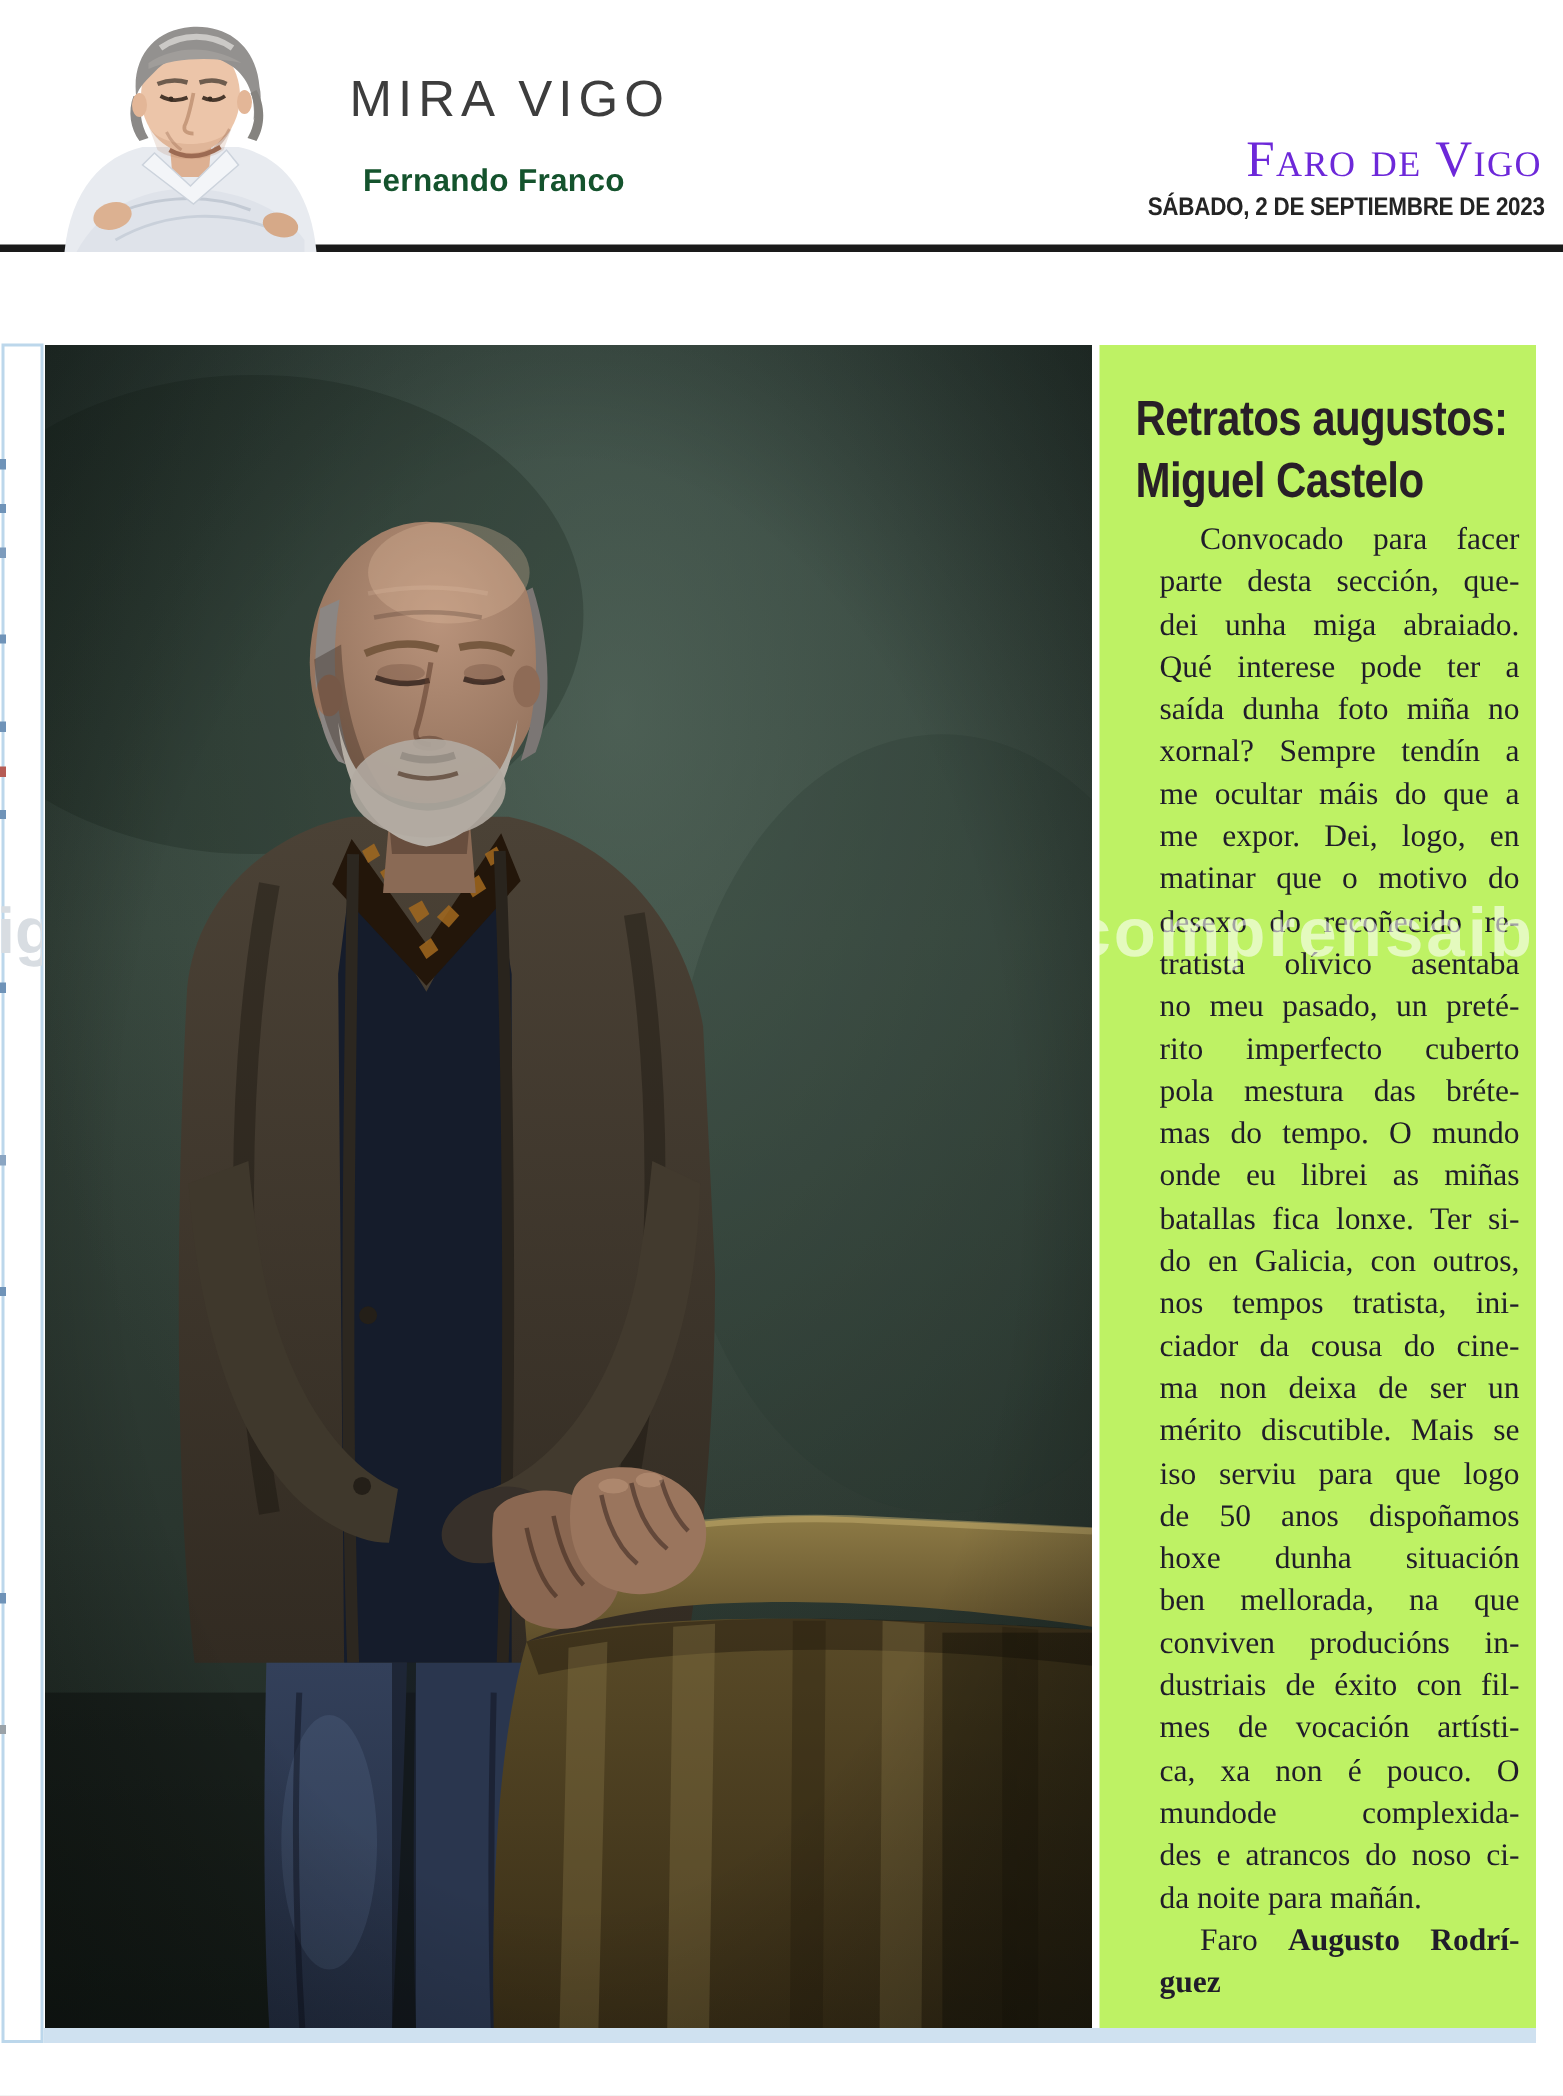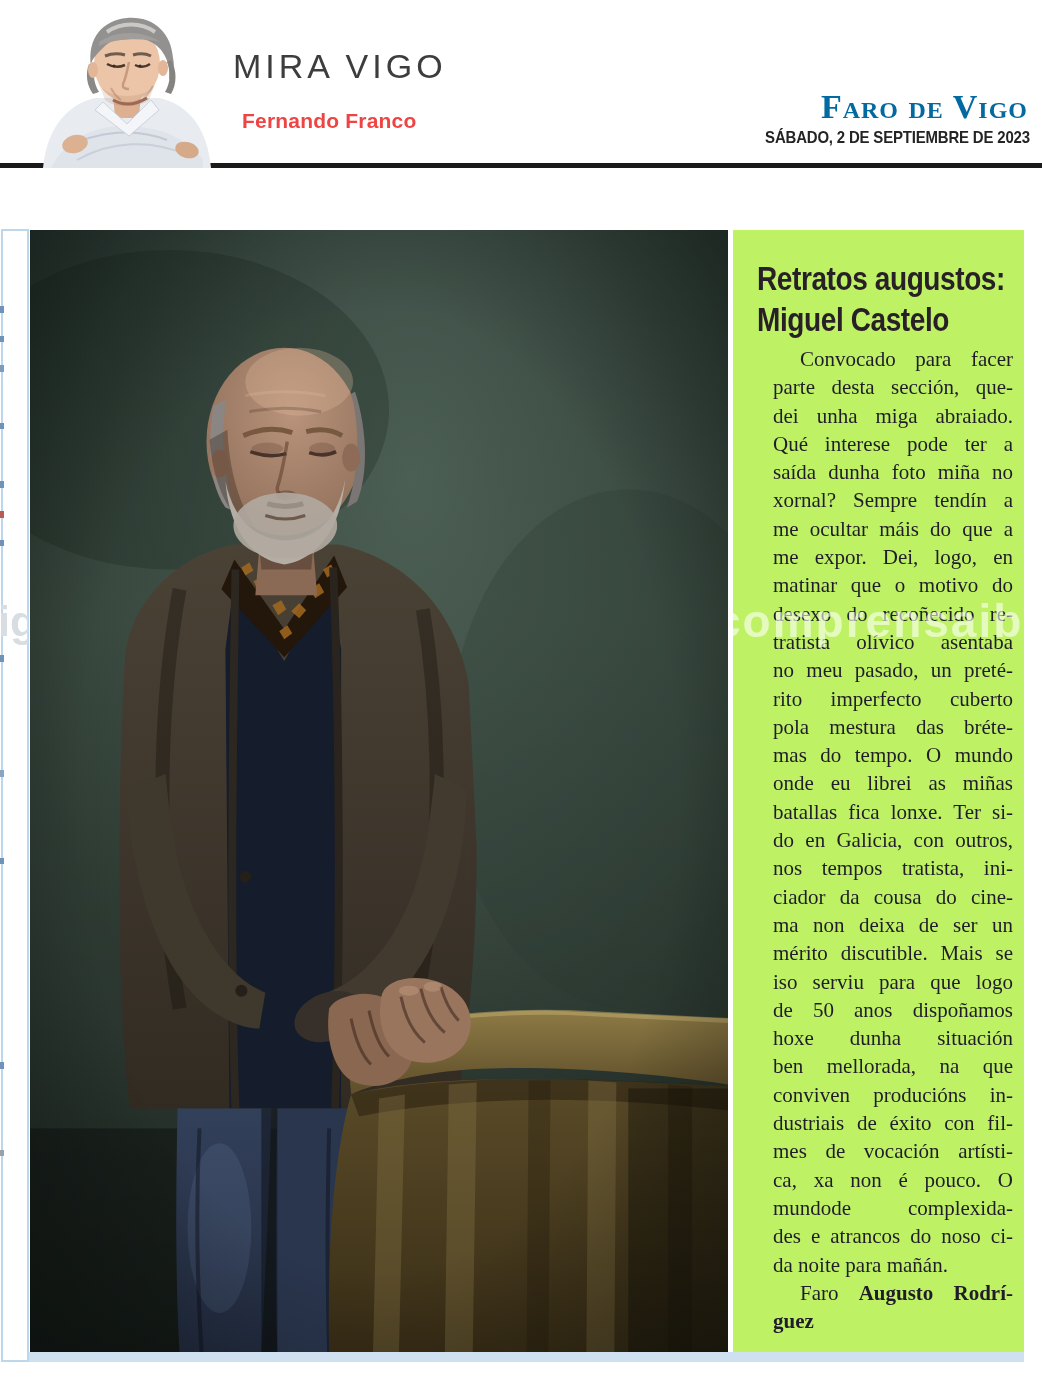--- a/index.html
+++ b/index.html
@@ -4,24 +4,24 @@
 <style>
   html,body{margin:0;padding:0;background:#e9e9e9;}
   .page{position:relative;width:1042px;height:1397px;background:#ffffff;overflow:hidden;
         font-family:"Liberation Sans",sans-serif;}
   .abs{position:absolute;}
 
   
   .portrait{left:37px;top:8px;width:180px;height:160px;z-index:5;}
   .section-title{left:233px;top:47px;font-size:34px;letter-spacing:4px;color:#3d3d3d;
                  font-weight:400;}
-  .author-name{left:242px;top:109px;font-size:21px;font-weight:700;color:#ef4444;
+  .author-name{left:242px;top:109px;font-size:21px;font-weight:700;color:#14532d;
                letter-spacing:.2px;}
   .masthead{right:14px;top:88px;font-family:"Liberation Serif",serif;font-variant:small-caps;
-            font-weight:700;font-size:34px;color:#0369a1;letter-spacing:1px;}
+            font-weight:400;font-size:34px;color:#6d28d9;letter-spacing:1px;}
   .dateline{right:12px;top:128px;font-size:17px;font-weight:700;color:#242424;
             transform:scaleX(.88);transform-origin:100% 50%;letter-spacing:-.2px;}
   .header-rule{left:0;top:163px;width:1042px;height:5px;background:#1a1a1a;z-index:2;}
 
   
   .left-box{left:1px;top:229px;width:24px;height:1129px;background:#fff;
             border:2px solid #bcd7eb;z-index:0;}
   .tick{position:absolute;width:4px;z-index:1;}
 
   

